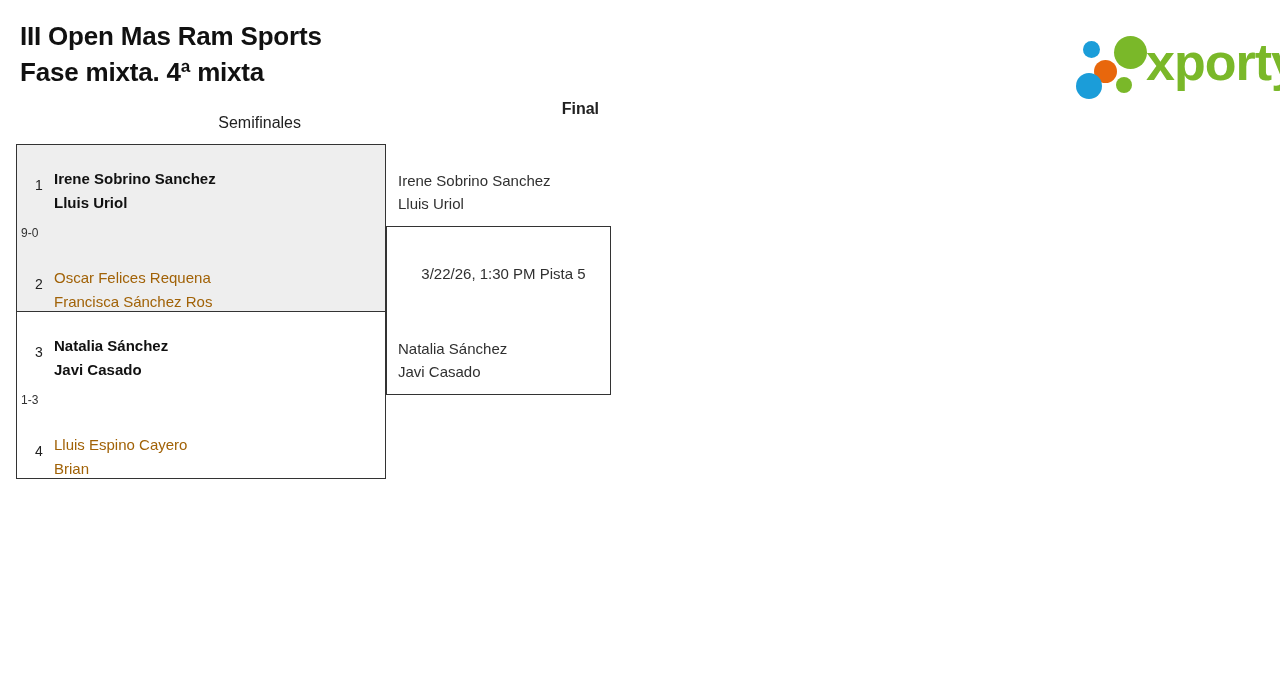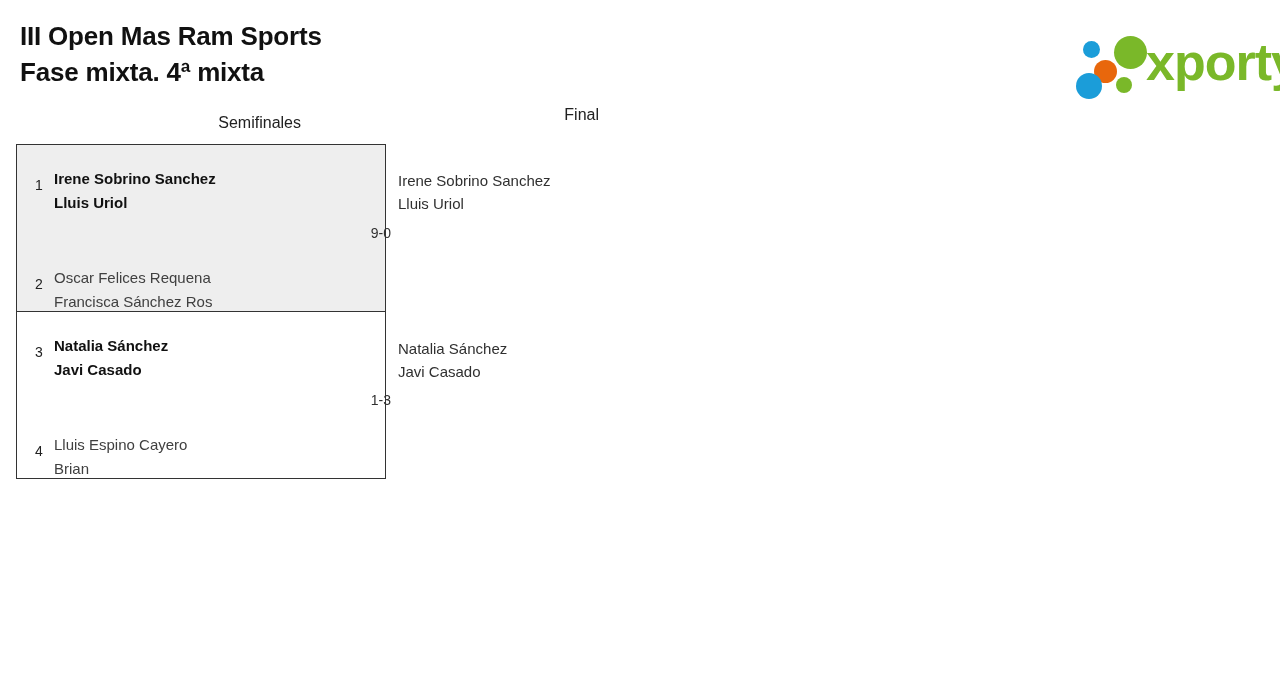--- a/index.html
+++ b/index.html
@@ -67,21 +67,21 @@
   
   .round-header {
     position: absolute;
     font-size: 16px;
     line-height: 20px;
     color: #212121;
     text-align: right;
     white-space: nowrap;
   }
   .round-header-semis { left: 85px;  top: 97px; width: 200px; }
-  .round-header-final { left: 383px; top: 89px; width: 200px; }
+  .round-header-final { left: 383px; top: 83px; width: 200px; font-weight: bold; }
 
   
   .match-sf {
     position: absolute;
     left: 0px;
     width: 370px;
     border: 1px solid #333333;
   }
   .match-sf-1 {
     top: 128px;
@@ -112,35 +112,35 @@
     line-height: 18px;
     color: #212121;
     text-align: center;
   }
   .team-names {
     position: absolute;
     left: 25px;
     top: 0px;
     font-size: 15px;
     line-height: 20px;
-    color: #404040;
+    color: #a16207;
     white-space: nowrap;
   }
   .team-names.winner {
     font-weight: bold;
     color: #111111;
   }
 
   .score {
     position: absolute;
     left: 0px;
     top: 74px;
     width: 370px;
-    text-align: right;
-    font-size: 14px;
+    text-align: left;
+    font-size: 12px;
     line-height: 20px;
     color: #303030;
   }
 
   
   .match-final {
     position: absolute;
     left: 370px;
     top: 210px;
     width: 225px;
@@ -225,20 +225,23 @@
     <div class="score">1-3</div>
     <div class="team team-bottom">
       <div class="seed">4</div>
       <div class="team-names">
         <div>Lluis Espino Cayero</div>
         <div>Brian</div>
       </div>
     </div>
   </div>
 
+  <div class="match-final">
+    <div class="final-info">3/22/26, 1:30 PM Pista 5</div>
+  </div>
 
   <div class="final-team final-team-top">
     <div>Irene Sobrino Sanchez</div>
     <div>Lluis Uriol</div>
   </div>
   <div class="final-team final-team-bottom">
     <div>Natalia Sánchez</div>
     <div>Javi Casado</div>
   </div>
 

